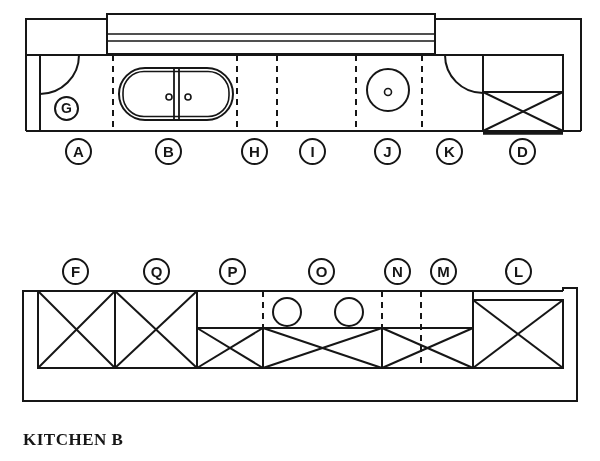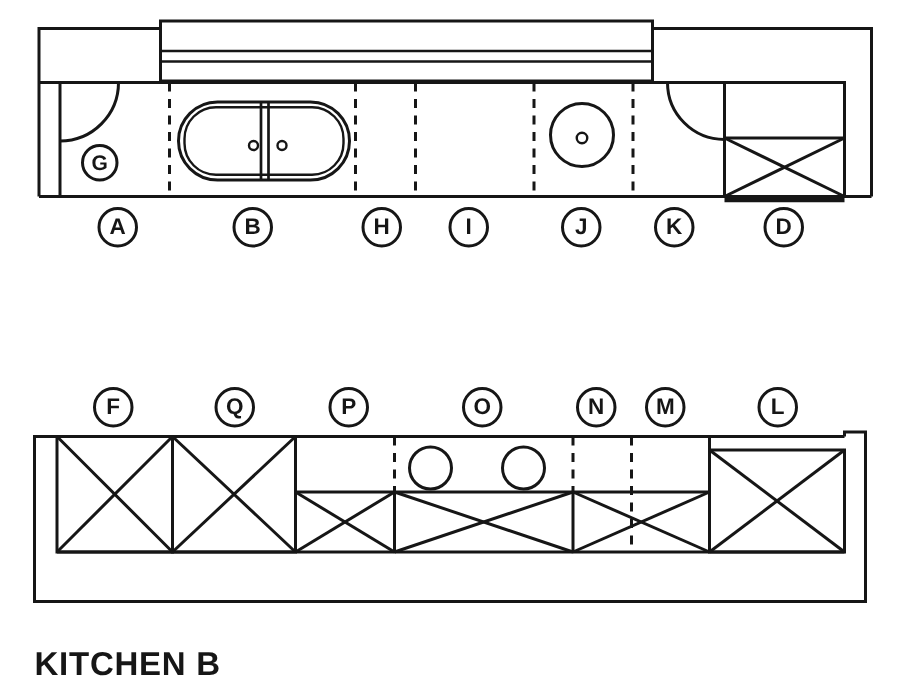--- a/index.html
+++ b/index.html
@@ -12,21 +12,21 @@
   .plan svg { position:absolute; left:0; top:0; }
   .clabel {
     position:absolute; width:23px; height:23px; border:2.5px solid var(--line);
     border-radius:50%; color:var(--line); font-weight:bold; font-size:15px;
     line-height:23px; text-align:center; background:var(--bg);
     font-family:"Liberation Sans", sans-serif;
   }
   .clabel.small { width:21px; height:21px; line-height:21px; font-size:14px; }
   .caption {
     position:absolute; left:23px; top:430px; color:var(--line);
-    font-family:Liberation Sans, sans-serif; font-weight:bold; font-size:22px;
+    font-family:Liberation Serif, serif; font-weight:bold; font-size:17px;
     letter-spacing:0.5px;
   }
 </style>
 </head>
 <body>
 
 <div class="plan">
 
   <svg width="600" height="461" viewBox="0 0 600 461" fill="none" stroke="#161616" stroke-width="2">
 

